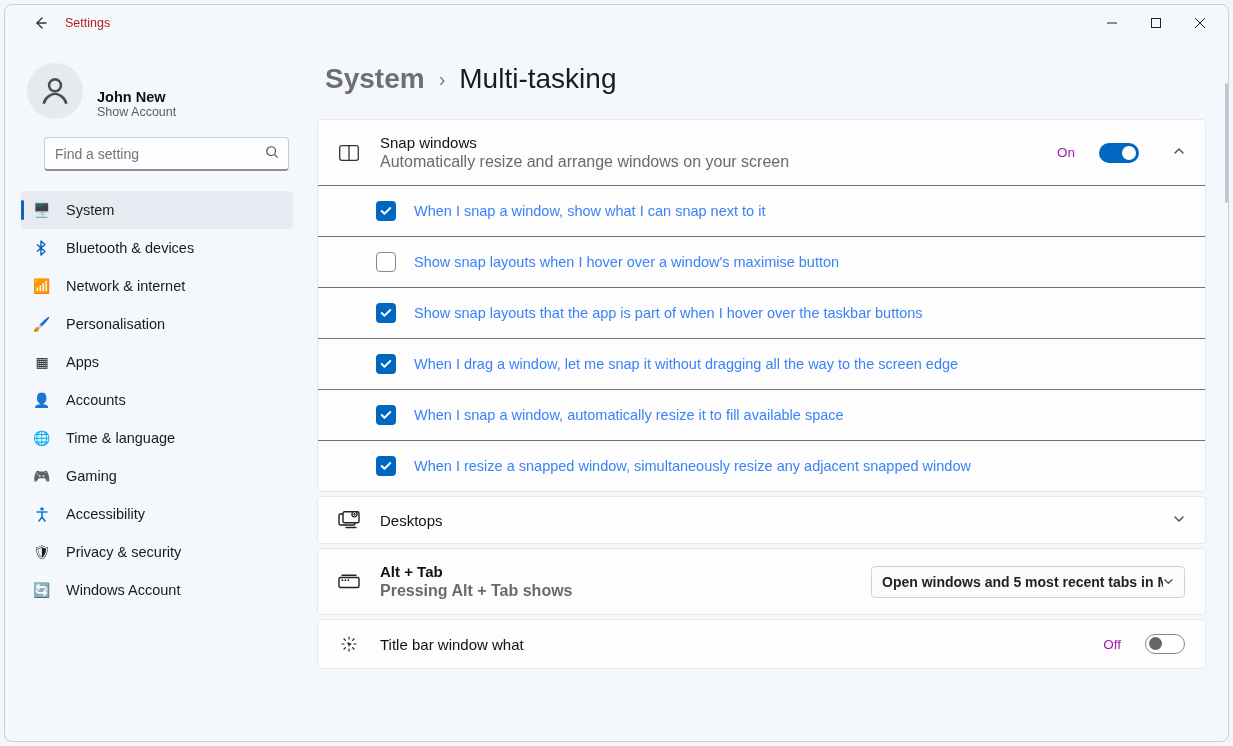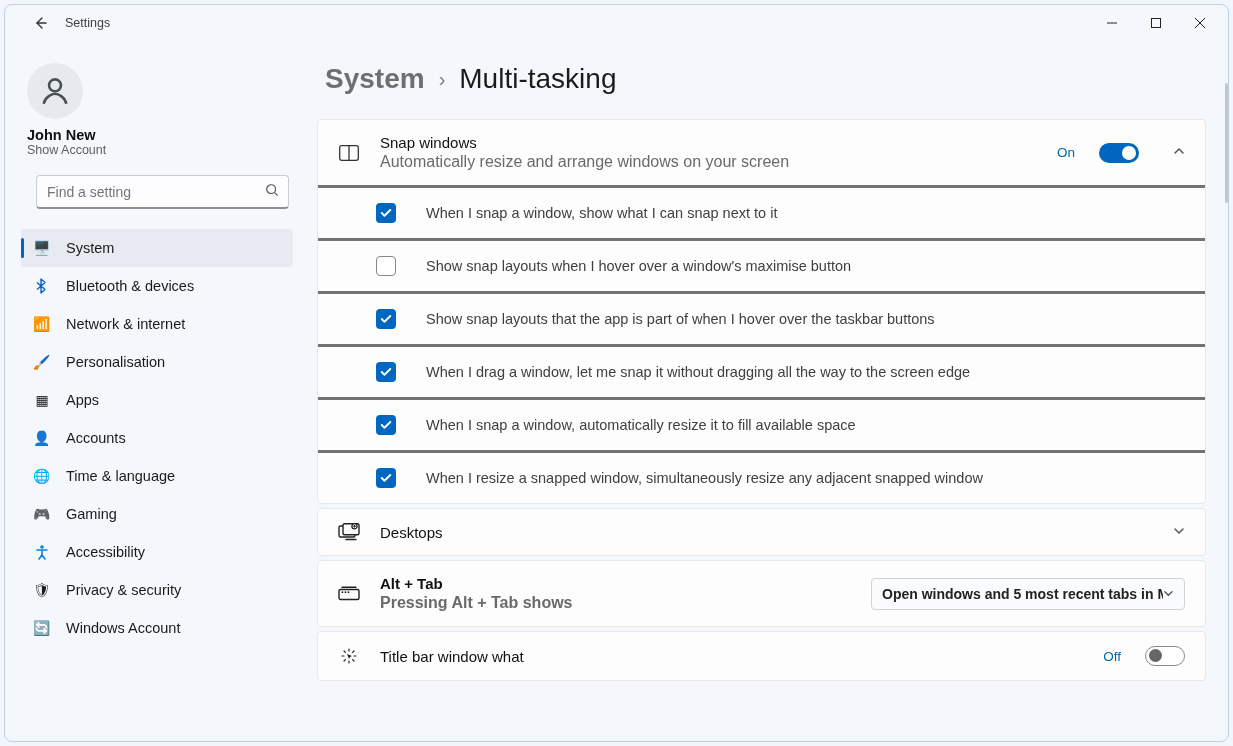--- a/index.html
+++ b/index.html
@@ -1,33 +1,33 @@
 <!DOCTYPE html>
 <html><head>
   <meta charset="utf-8">
   <style>
     * { box-sizing: border-box; margin: 0; padding: 0; font-family: "Segoe UI", sans-serif; }
     body { background: #f3f5fb; width: 1233px; height: 746px; position: relative; overflow: hidden; }
     .window { position: absolute; inset: 4px; background: #f4f7fc; border: 1px solid #bcd1e6; border-radius: 8px; display: flex; flex-direction: column; overflow: hidden; }
 
     .titlebar { height: 36px; display: flex; align-items: center; padding: 0 6px 0 18px; }
     .back-btn { width: 34px; height: 34px; display: flex; align-items: center; justify-content: center; cursor: pointer; border-radius: 4px; }
-    .app-title { font-size: 12.5px; color: #404040; margin-left: 8px; }
+    .app-title { font-size: 12.5px; color: #b91c1c; margin-left: 8px; }
     .win-controls { margin-left: auto; display: flex; }
     .win-ctl { width: 44px; height: 28px; display: flex; align-items: center; justify-content: center; cursor: pointer; }
 
     .body-area { flex: 1; display: flex; overflow: hidden; }
 
     .sidebar { width: 304px; padding: 14px 16px; display: flex; flex-direction: column; }
-    .user-block { display: flex; align-items: flex-start; gap: 8px; padding: 8px 6px 18px 6px; flex-direction: column; }
+    .user-block { display: flex; align-items: flex-end; gap: 14px; padding: 8px 6px 18px 6px; }
     .avatar { width: 56px; height: 56px; border-radius: 50%; background: #e6eaef; display: flex; align-items: center; justify-content: center; }
     .user-name { font-size: 14.5px; font-weight: 600; color: #111; }
     .user-sub { font-size: 12.5px; color: #5f5f5f; }
 
-    .search-wrap { position: relative; margin: 0 4px 20px 4px; padding-left: 11px; }
+    .search-wrap { position: relative; margin: 0 4px 20px 12px; padding-left: 11px; }
     .search-input { width: 100%; height: 34px; border: 1px solid #c8ccd4; border-bottom: 2px solid #8a8f99; border-radius: 4px; padding: 0 36px 0 10px; font-size: 14px; background: #fdfdff; outline: none; }
     .search-icon { position: absolute; right: 10px; top: 50%; transform: translateY(-50%); color: #555; }
 
     .nav-list { list-style: none; }
     .nav-item { position: relative; display: flex; align-items: center; gap: 15px; height: 38px; padding: 0 12px; border-radius: 4px; cursor: pointer; font-size: 14.5px; color: #1b1b1b; }
     .nav-item.selected { background: #e7ebf1; }
     .nav-item.selected::before { content: ''; position: absolute; left: 0; top: 9px; bottom: 9px; width: 3px; background: #0a63c2; border-radius: 2px; }
     .nav-icon { width: 18px; height: 18px; display: flex; align-items: center; justify-content: center; font-size: 15px; }
 
     .main { flex: 1; padding: 22px 22px 8px 8px; overflow-y: auto; }
@@ -37,30 +37,30 @@
     .bc-current { font-size: 28px; font-weight: 400; color: #1b1b1b; }
 
     .card { background: #fdfdfe; border: 1px solid #e6e8ec; border-radius: 4px; margin-bottom: 4px; }
     .card-header { display: flex; align-items: center; gap: 20px; padding: 14px 20px; cursor: pointer; }
     .card-icon { width: 22px; display: flex; justify-content: center; color: #333; }
     .card-titles { flex: 1; }
     .card-title { font-size: 15px; color: #111; }
     .card-sub { font-size: 16px; color: #6a6a6a; margin-top: 2px; }
     .chev { color: #5a5a5a; font-size: 13px; }
 
-    .toggle-state { font-size: 13.5px; color: #0369a1; margin-right: 4px; }
+    .toggle-state { font-size: 13.5px; color: #a21caf; margin-right: 4px; }
     .toggle { width: 40px; height: 20px; border-radius: 999px; position: relative; background: #888; cursor: pointer; }
     .toggle.on { background: #0067c0; }
     .toggle .knob { position: absolute; top: 3px; width: 14px; height: 14px; border-radius: 50%; background: #fff; }
     .toggle.on .knob { right: 3px; }
     .toggle.off .knob { left: 3px; }
     .toggle.off { background: #fff; border: 1px solid #888; }
     .toggle.off .knob { background: #666; top: 2px; left: 3px; width: 13px; height: 13px; }
 
-    .option-row { display: flex; align-items: center; gap: 30px; padding: 15px 20px 15px 58px; border-top: 3px solid #737373; font-size: 14.5px; color: #404040; }
+    .option-row { display: flex; align-items: center; gap: 18px; padding: 15px 20px 15px 58px; border-top: 1px solid #737373; font-size: 14.5px; color: #3b82f6; }
     .chk { width: 20px; height: 20px; border-radius: 4px; display: flex; align-items: center; justify-content: center; flex-shrink: 0; cursor: pointer; }
     .chk.checked { background: #0067c0; }
     .chk.unchecked { border: 1.5px solid #888; background: #fff; }
     .chk svg { stroke: #fff; }
 
     .dropdown { min-width: 314px; height: 32px; border: 1px solid #cfd2d8; border-radius: 4px; background: #fafbfc; display: flex; align-items: center; justify-content: space-between; padding: 0 10px; font-size: 14px; cursor: pointer; color: #222; }
     .dropdown-txt { white-space: nowrap; overflow: hidden; text-overflow: clip; }
 
     .scroll-ind { position: absolute; right: 0; top: 42px; width: 3px; height: 120px; background: #c2c6cf; border-radius: 2px; }
   </style>

